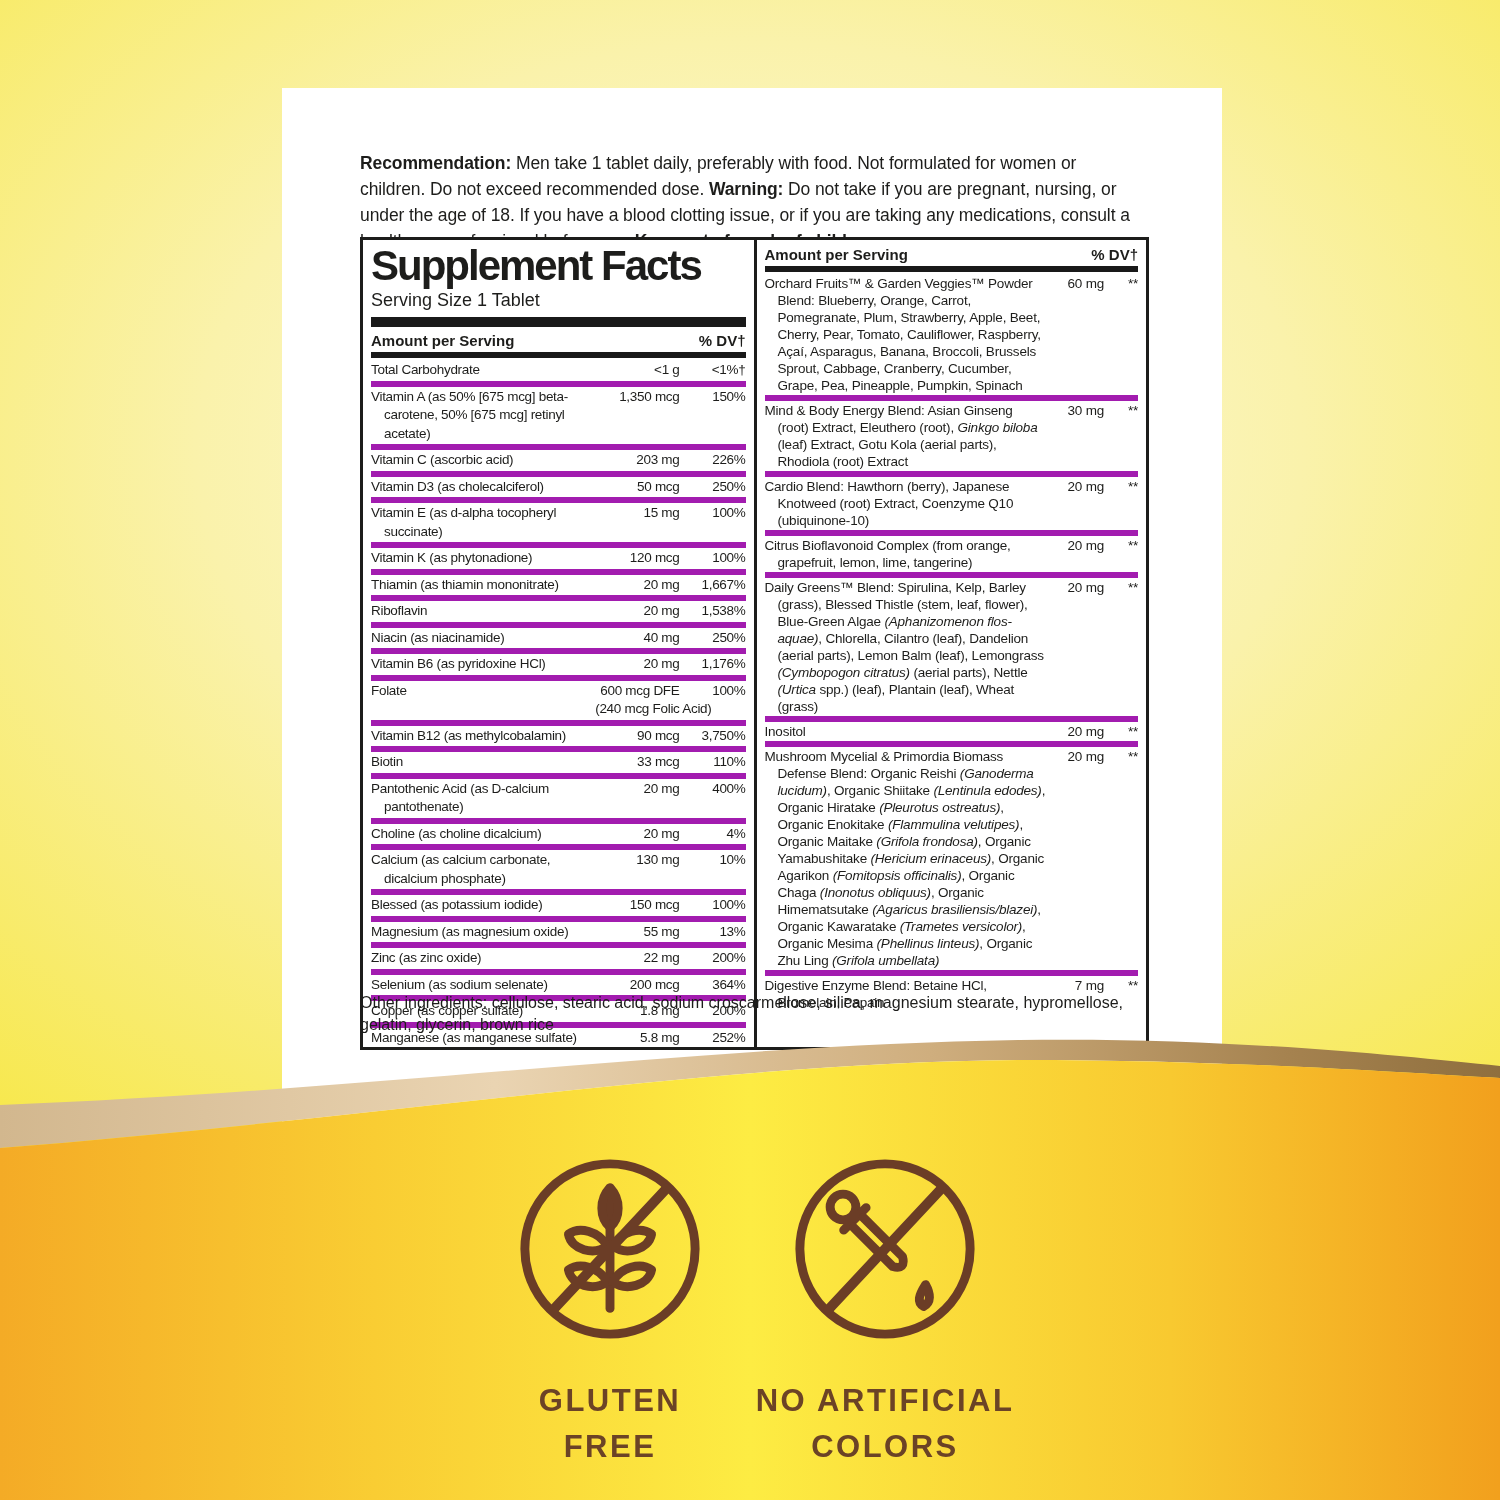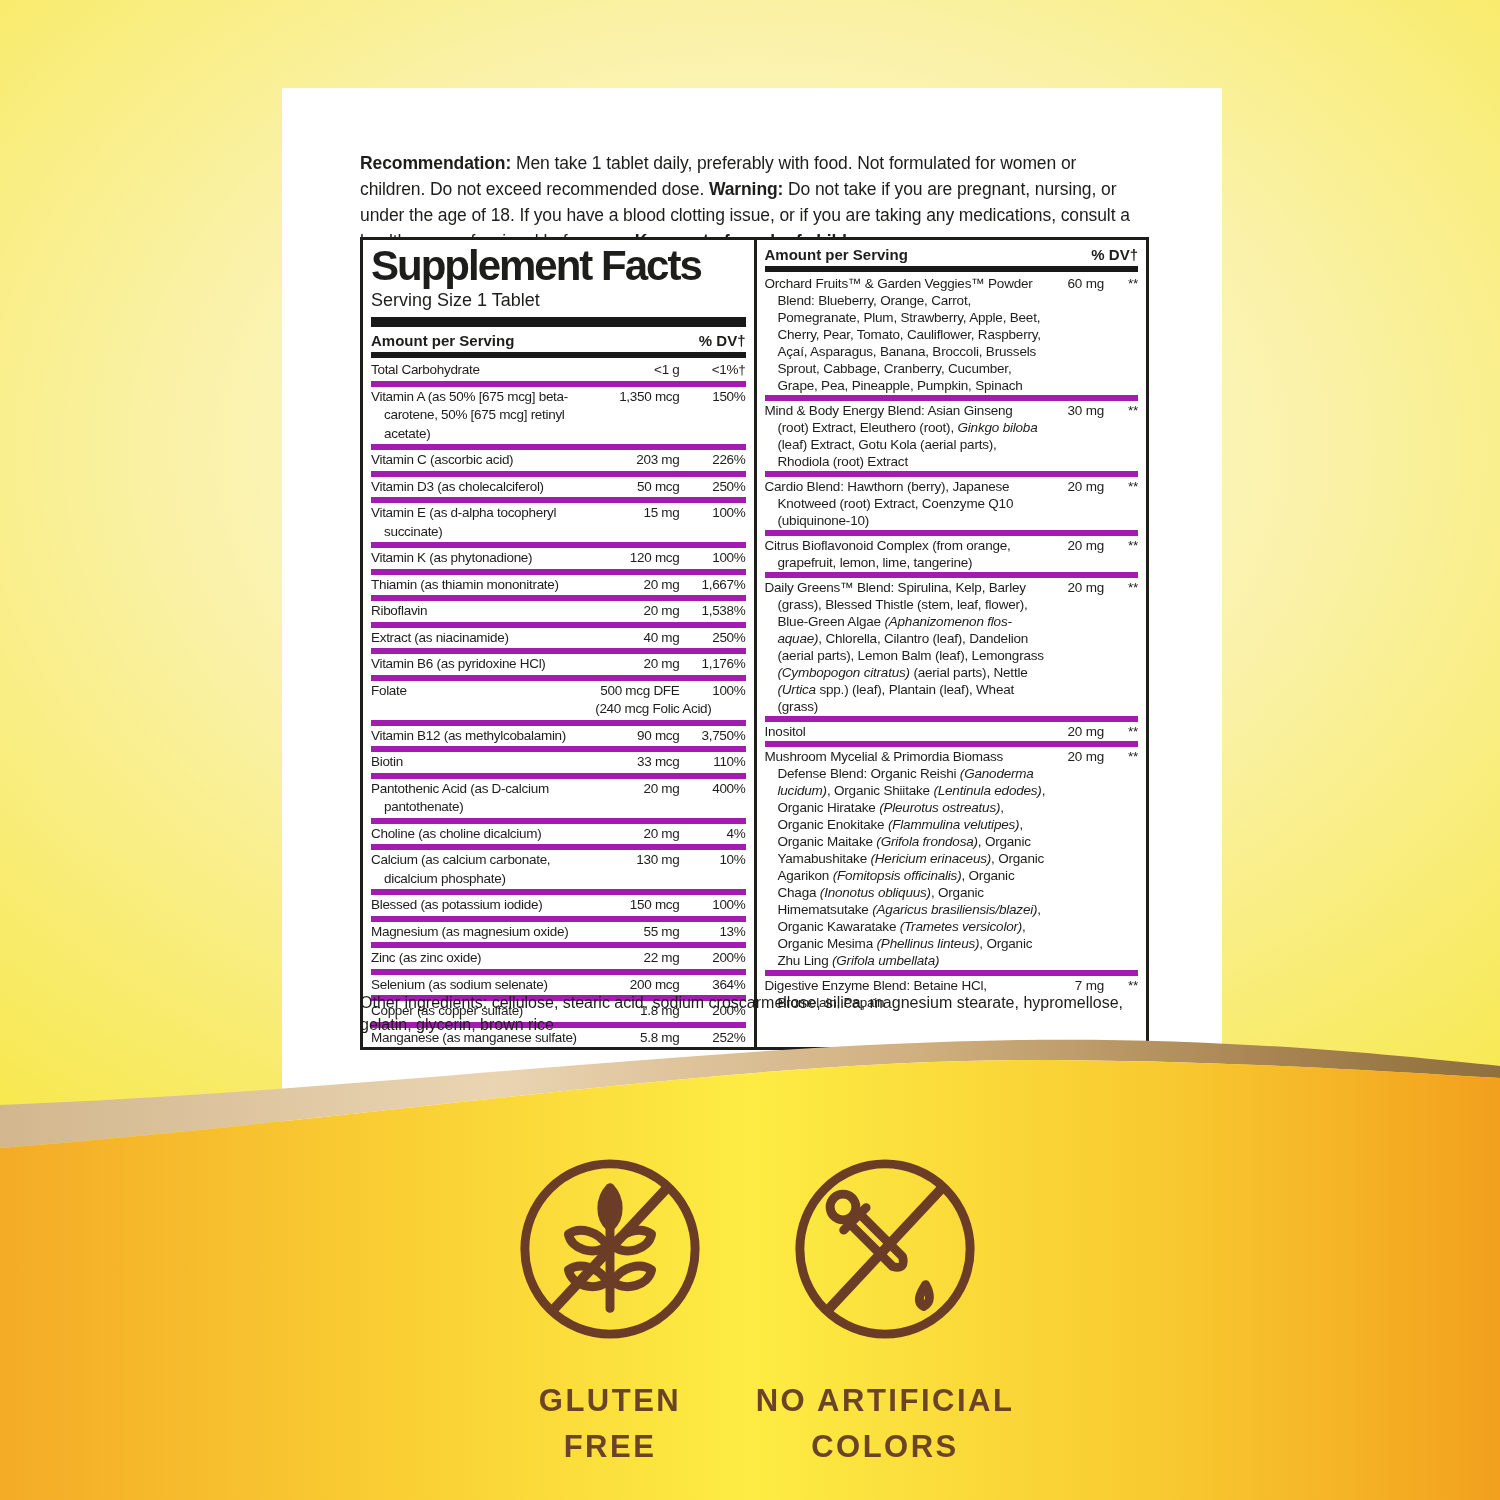--- a/index.html
+++ b/index.html
@@ -95,32 +95,32 @@
               <div class="nm">Thiamin (as thiamin mononitrate)</div>
               <div class="amt">20 mg</div>
               <div class="dv">1,667%</div>
             </div>
             <div class="row">
               <div class="nm">Riboflavin</div>
               <div class="amt">20 mg</div>
               <div class="dv">1,538%</div>
             </div>
             <div class="row">
-              <div class="nm">Extract (as niacinamide)</div>
+              <div class="nm">Niacin (as niacinamide)</div>
               <div class="amt">40 mg</div>
               <div class="dv">250%</div>
             </div>
             <div class="row">
               <div class="nm">Vitamin B6 (as pyridoxine HCl)</div>
               <div class="amt">20 mg</div>
               <div class="dv">1,176%</div>
             </div>
             <div class="row" style="border-bottom: none; flex-wrap: wrap;">
               <div class="nm">Folate</div>
-              <div class="amt">500 mcg DFE</div>
+              <div class="amt">600 mcg DFE</div>
               <div class="dv">100%</div>
               <div class="amt2">(240 mcg Folic Acid)</div>
             </div>
             <div class="row">
               <div class="nm">Vitamin B12 (as methylcobalamin)</div>
               <div class="amt">90 mcg</div>
               <div class="dv">3,750%</div>
             </div>
             <div class="row">
               <div class="nm">Biotin</div>

